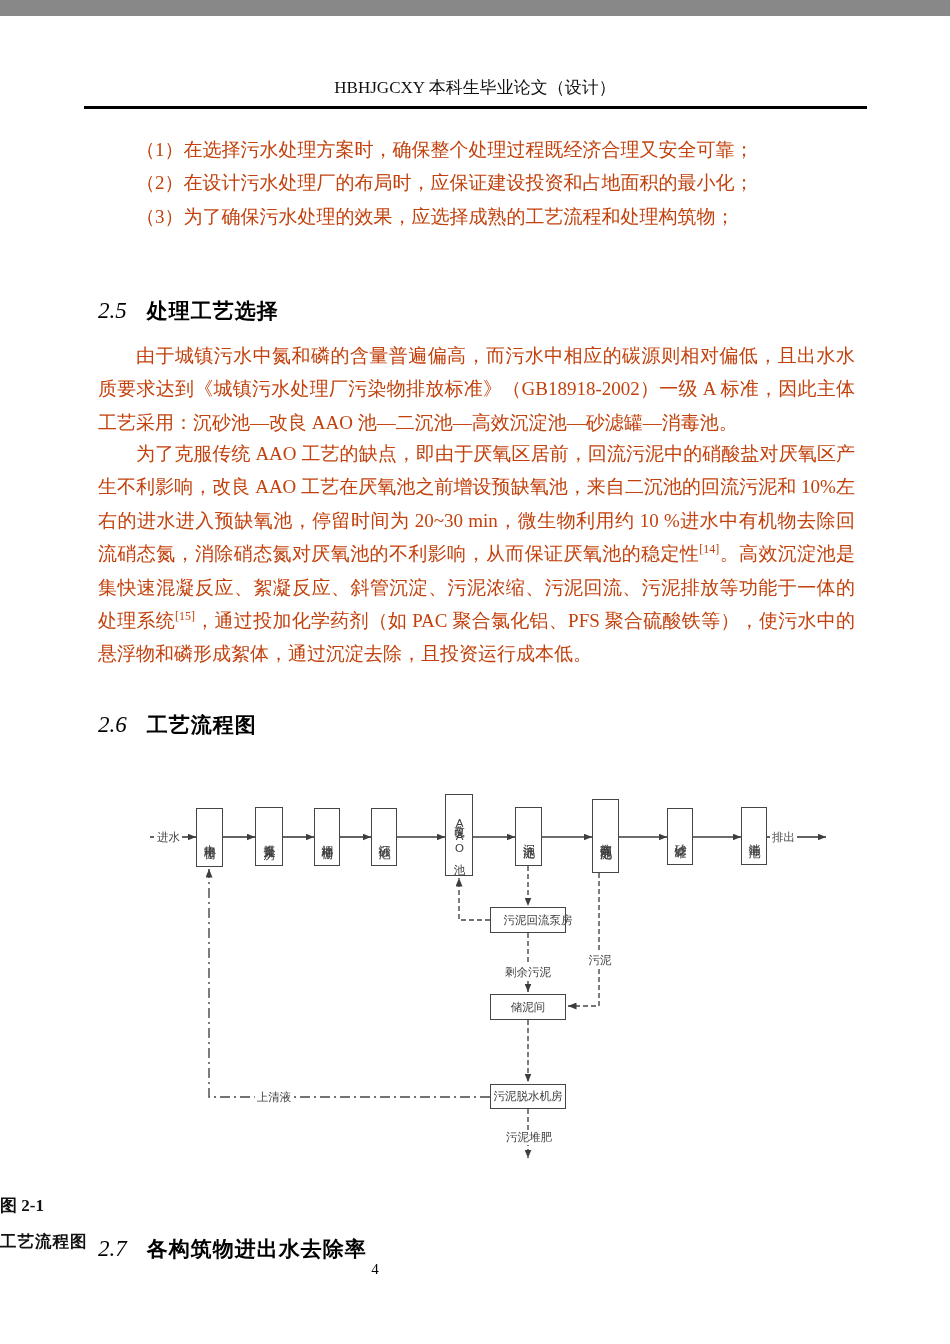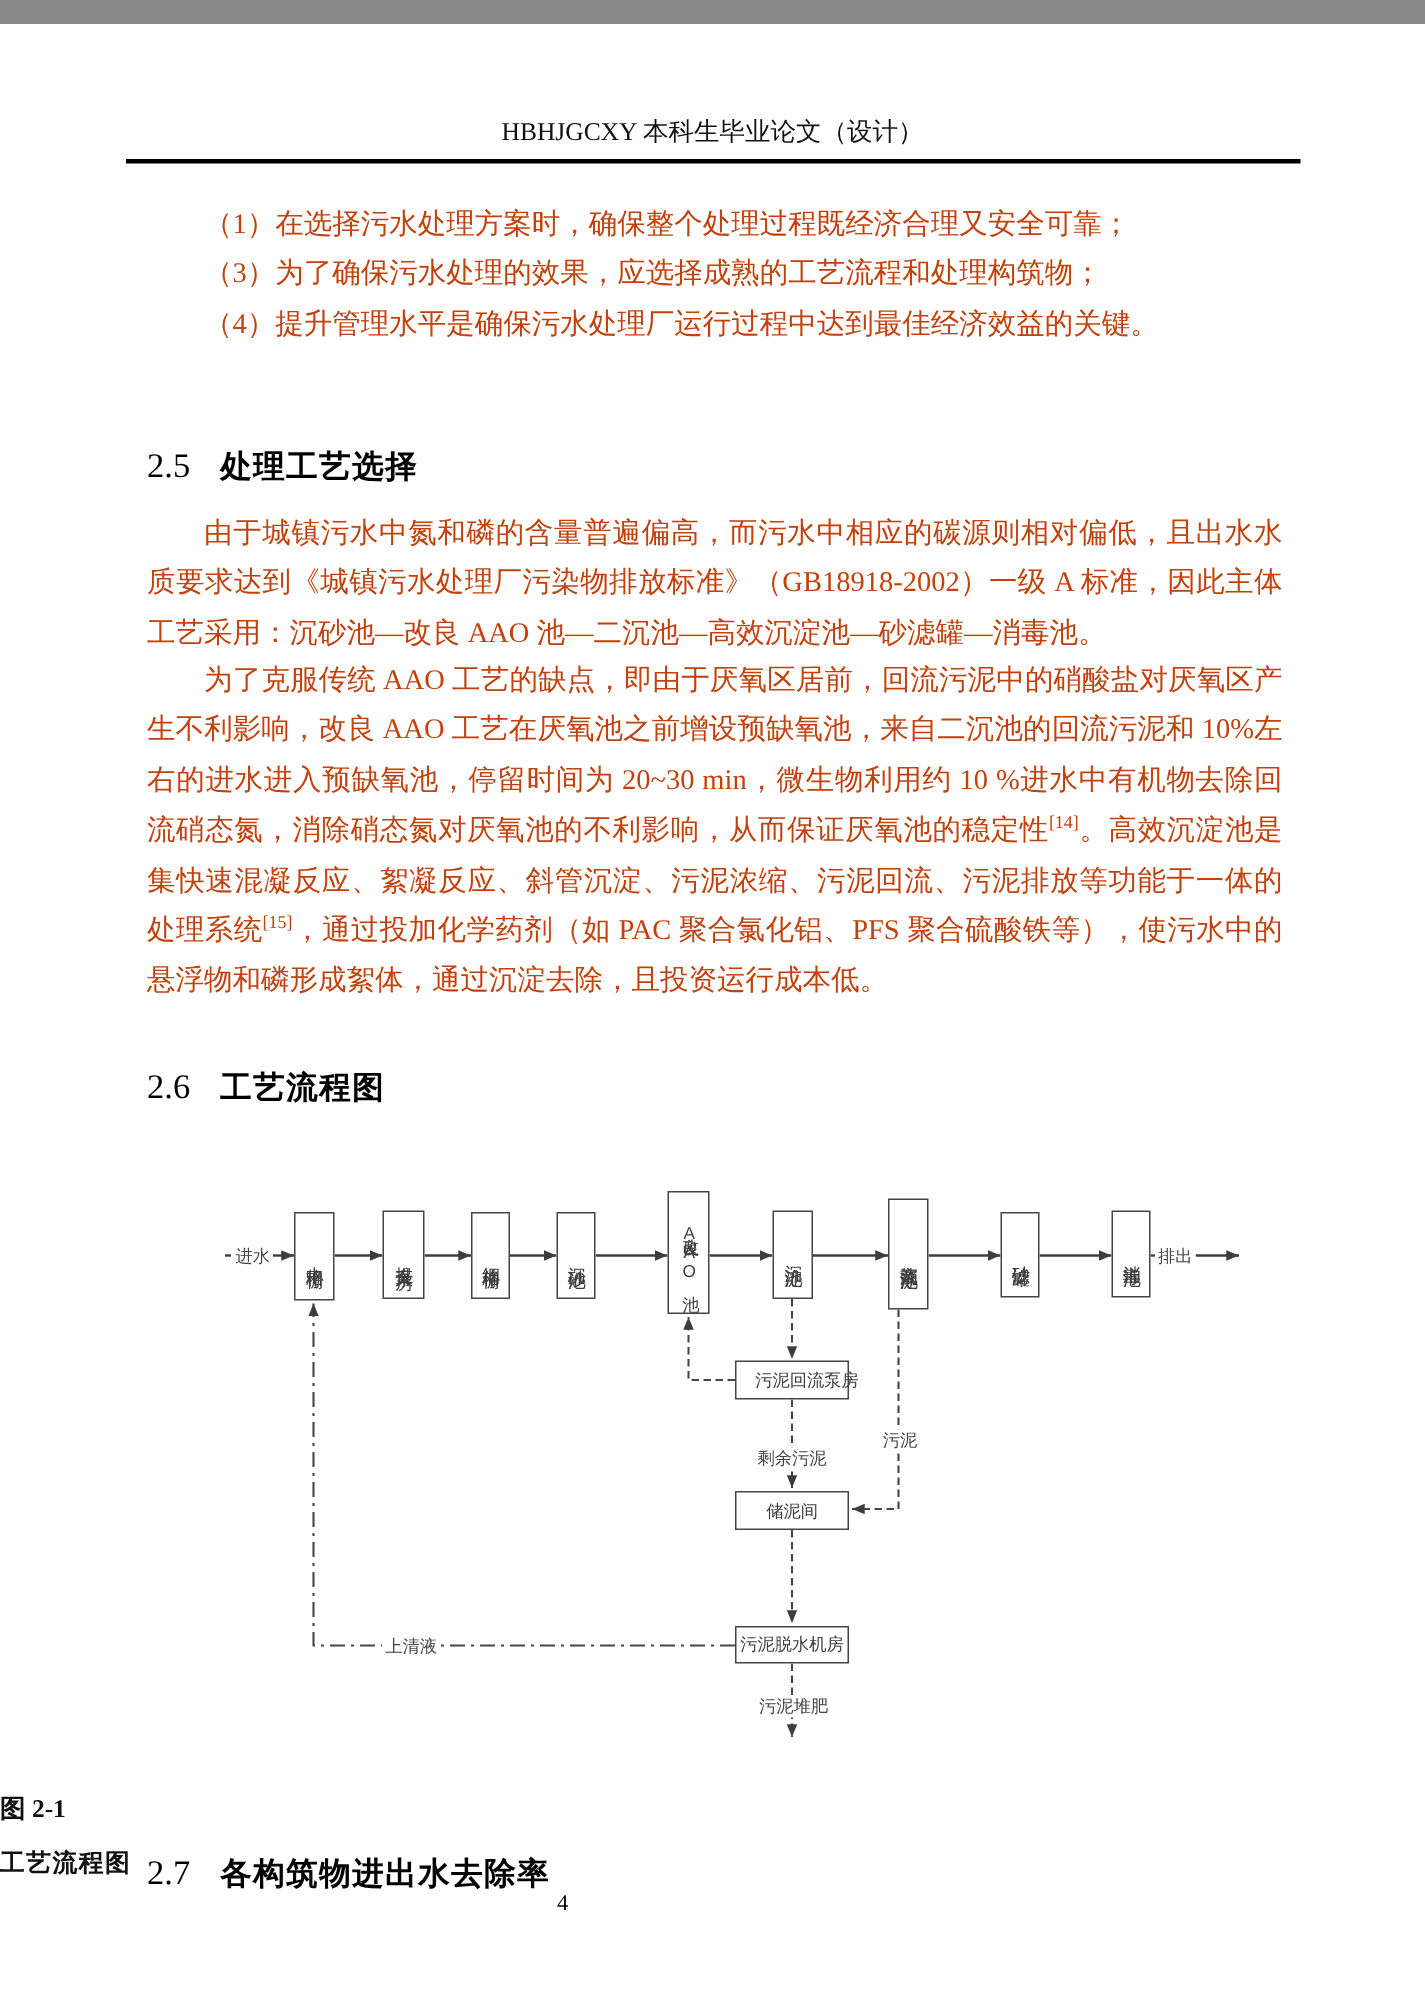--- a/index.html
+++ b/index.html
@@ -13,21 +13,21 @@
   }
   .header-rule{
     position:absolute;top:90px;left:84px;width:783px;height:2.5px;background:#000;
   }
   .col{position:absolute;left:98px;width:757px;}
   .body-text{font-size:19px;line-height:33.4px;text-align:justify;color:#c2410c;}
   .body-text p{margin:0;text-indent:38px;}
   .list p{margin:0;text-indent:38px;}
   sup.ref{font-size:12px;line-height:0;}
   .sec-h{display:flex;align-items:baseline;gap:20px;}
-  .sec-num{font-family:"Liberation Serif","DejaVu Serif",serif;font-size:23px;font-weight:400;color:#000;}
+  .sec-num{font-family:"Liberation Serif","DejaVu Serif",serif;font-size:23px;font-weight:400;color:#000;font-style:italic;}
   .sec-title{font-family:"Liberation Sans","DejaVu Sans",sans-serif;font-size:21px;font-weight:700;color:#000;letter-spacing:1px;}
   
   .diagram{position:absolute;left:0;top:770px;width:950px;height:390px;}
   .diagram svg{position:absolute;left:0;top:0;}
   .vbox{
     position:absolute;box-sizing:border-box;border:1.5px solid #454545;background:#fff;
     display:flex;align-items:center;justify-content:center;
     writing-mode:vertical-rl;text-orientation:upright;
     font-family:"Liberation Sans","DejaVu Sans",sans-serif;font-size:12px;color:#3c3c3c;
     letter-spacing:1.5px;z-index:2;
@@ -57,22 +57,22 @@
 </head>
 <body>
 
 <div class="page">
 
   <div class="doc-header">HBHJGCXY 本科生毕业论文（设计）</div>
   <div class="header-rule"></div>
 
   <div class="col list body-text" style="top:117px;">
     <p>（1）在选择污水处理方案时，确保整个处理过程既经济合理又安全可靠；</p>
+    <p>（2）在设计污水处理厂的布局时，应保证建设投资和占地面积的最小化；</p>
     <p>（3）为了确保污水处理的效果，应选择成熟的工艺流程和处理构筑物；</p>
-    <p>（4）提升管理水平是确保污水处理厂运行过程中达到最佳经济效益的关键。</p>
   </div>
 
   <div class="col sec-h" style="top:281px;">
     <span class="sec-num">2.5</span>
     <span class="sec-title">处理工艺选择</span>
   </div>
   <div class="col body-text" style="top:323px;">
     <p>由于城镇污水中氮和磷的含量普遍偏高，而污水中相应的碳源则相对偏低，且出水水质要求达到《城镇污水处理厂污染物排放标准》（GB18918-2002）一级 A 标准，因此主体工艺采用：沉砂池—改良 AAO 池—二沉池—高效沉淀池—砂滤罐—消毒池。</p>
   </div>
   <div class="col body-text" style="top:421px;">

